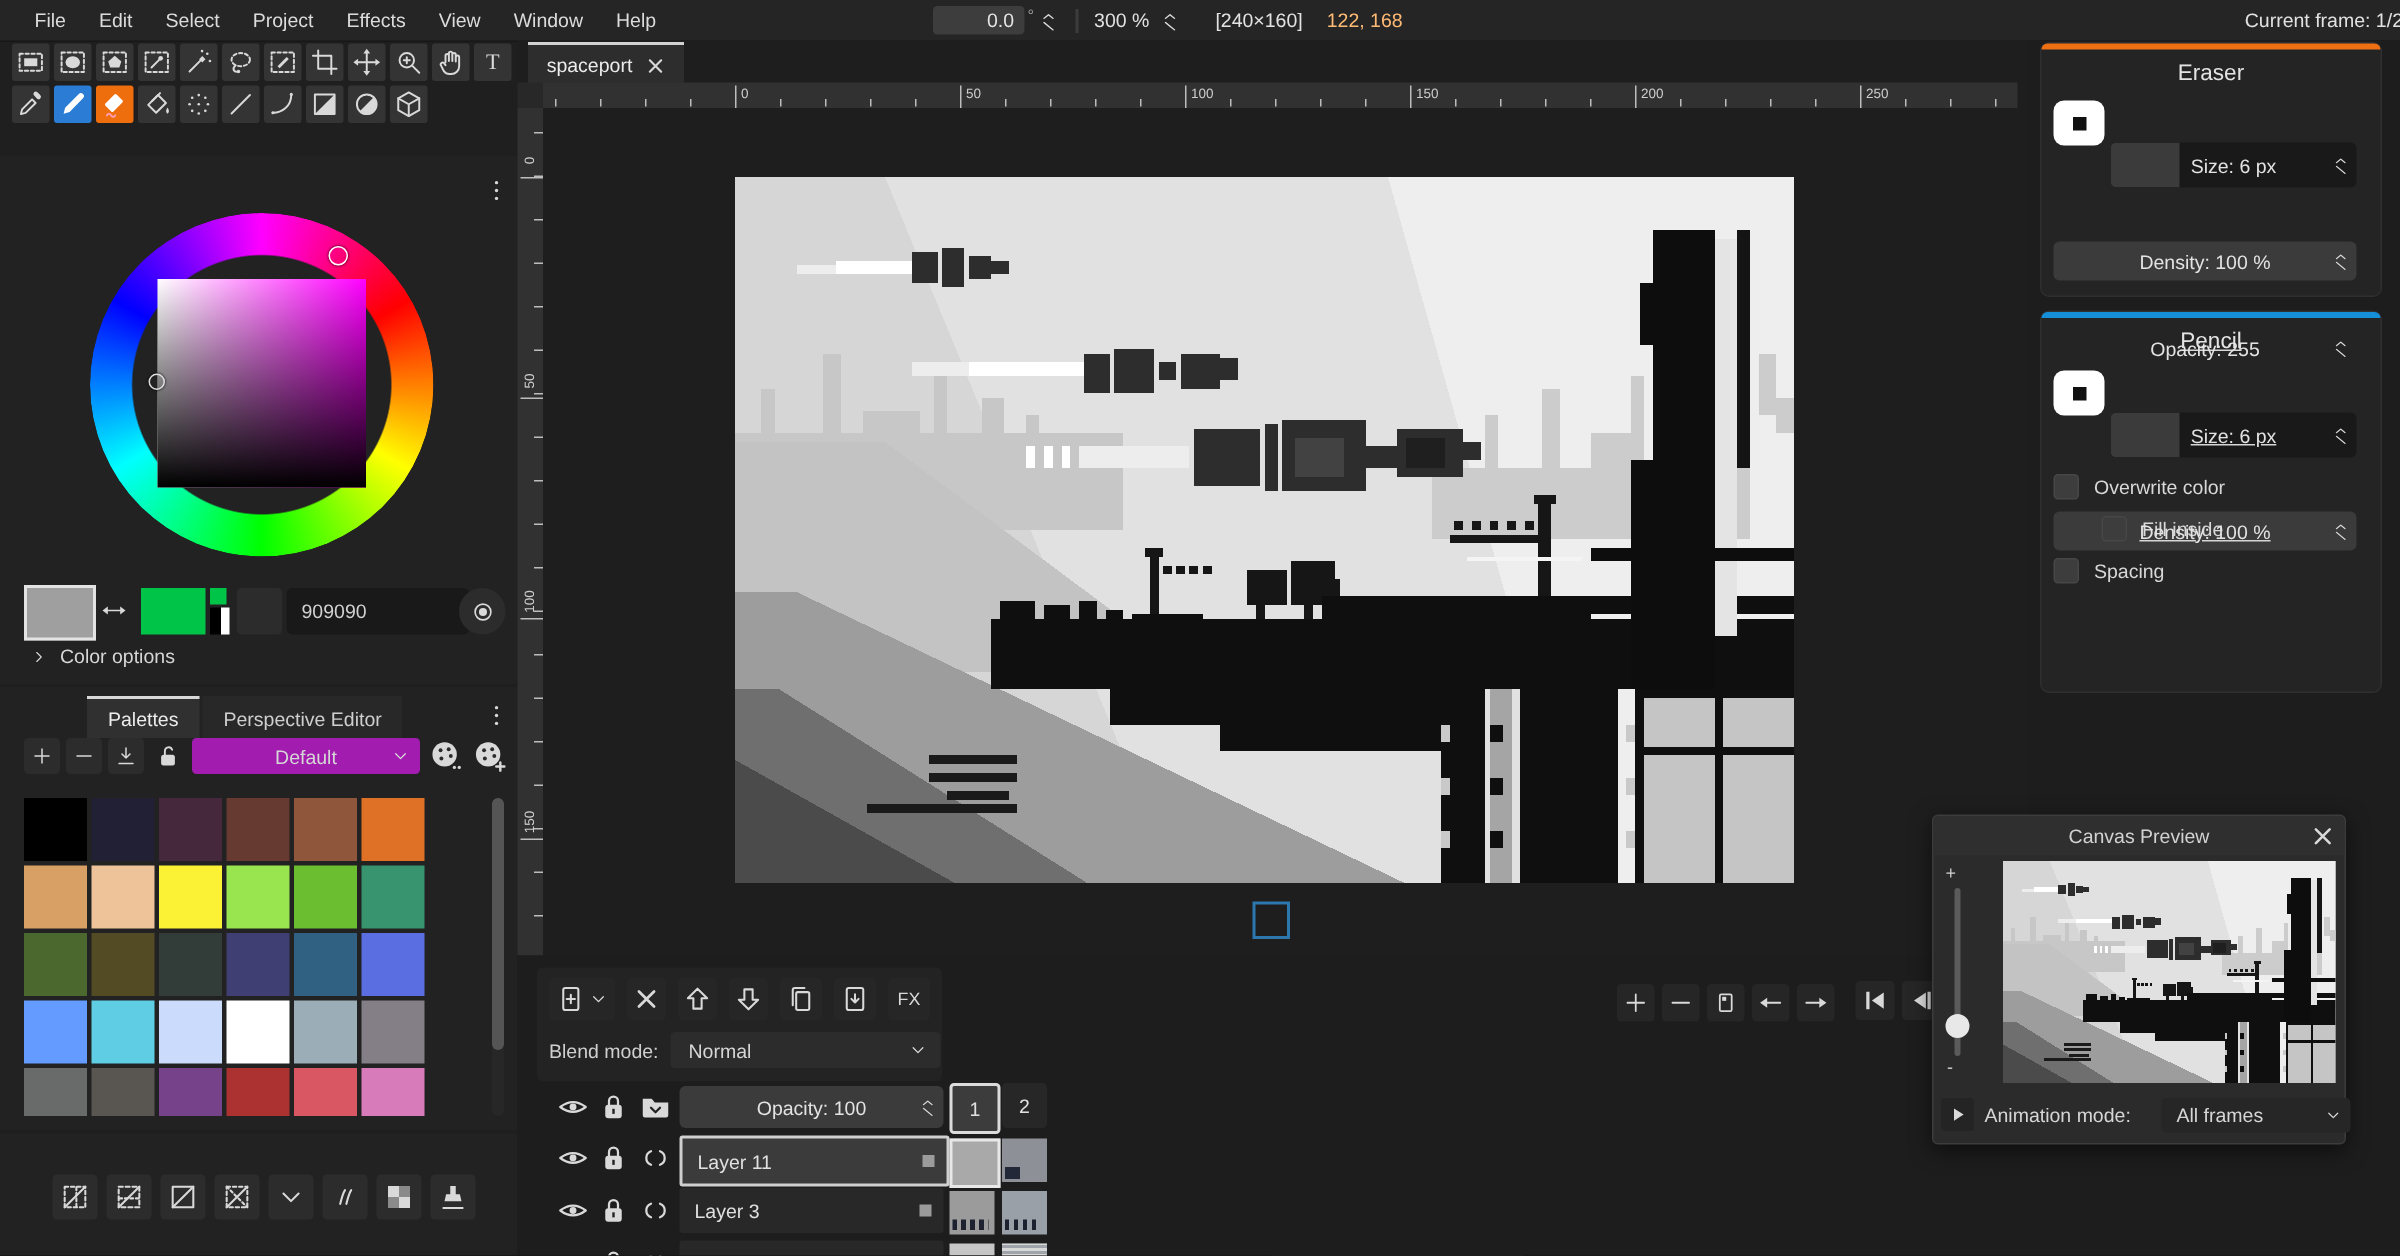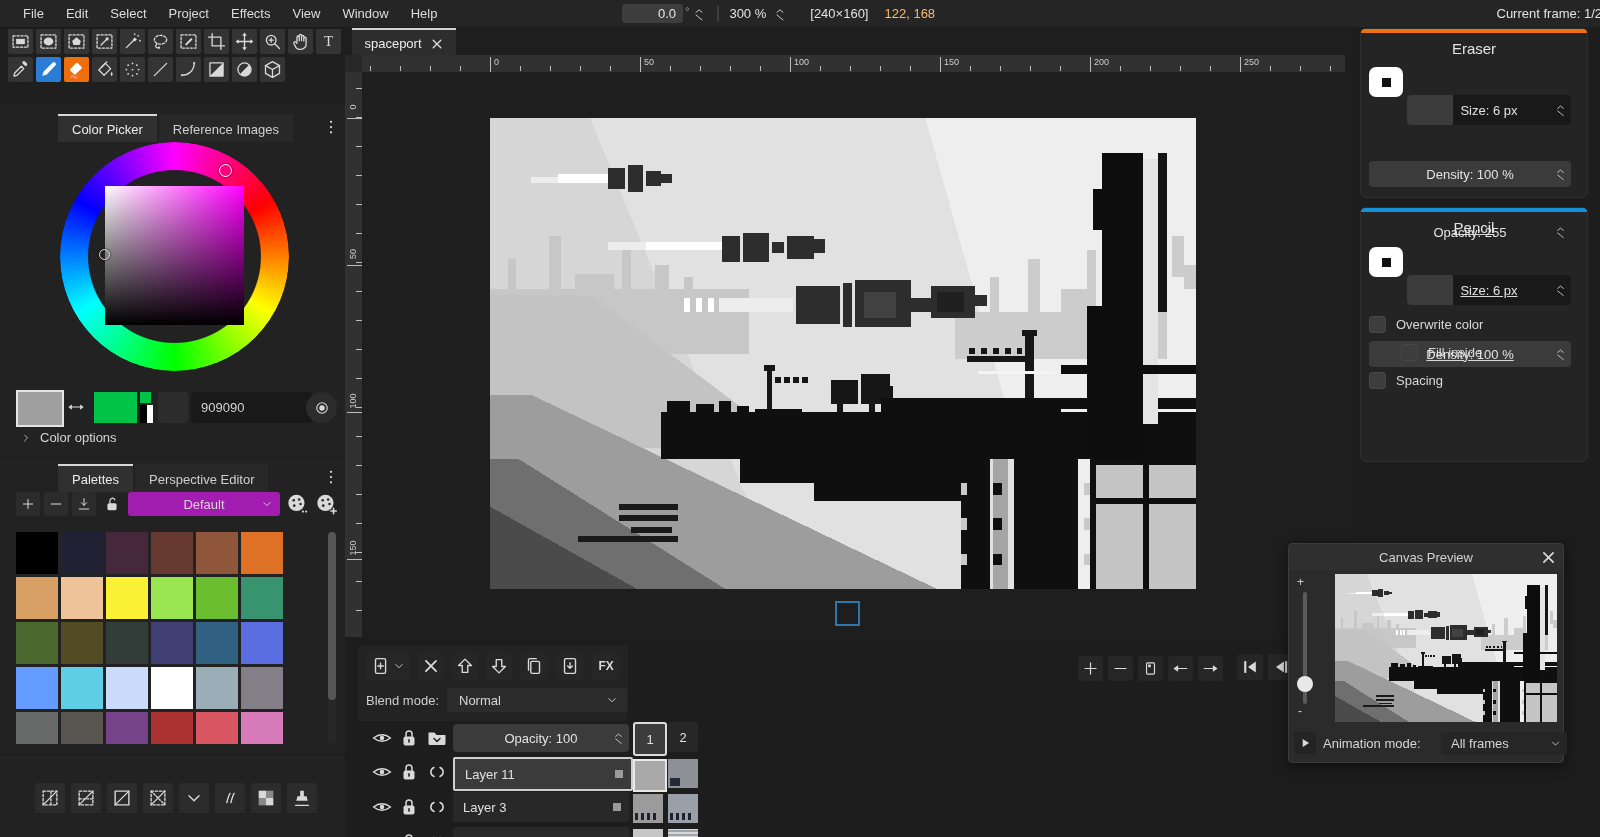--- a/index.html
+++ b/index.html
@@ -305,24 +305,20 @@
             <svg viewBox="0 0 24 24" width="100%" height="100%">
               <polygon points="12,3 20,7.5 20,16.5 12,21 4,16.5 4,7.5"></polygon>
               <path d="M4 7.5 L12 12 L20 7.5 M12 12 V21"></path>
             </svg>
           </span>
         </div>
       </div>
   </div>
 
   <div class="abs" style="left:0;top:104px;width:345px;height:352px;background:#222222;">
-    <div class="abs" style="left:58px;top:10px;display:flex;gap:2px;">
-      <div class="dock-tab active">Color Picker</div>
-      <div class="dock-tab">Reference Images</div>
-    </div>
     <span class="icn abs" style="left:322px;top:12px;width:18px;height:22px;">
         <svg viewBox="0 0 24 24" width="100%" height="100%">
           <circle class="f" cx="12" cy="5" r="1.5"></circle>
           <circle class="f" cx="12" cy="12" r="1.5"></circle>
           <circle class="f" cx="12" cy="19" r="1.5"></circle>
         </svg>
       </span>
   </div>
   <div id="wheel"></div>
   <div id="sv-square"></div>
@@ -789,21 +785,21 @@
       </div>
       <div class="tile" style="width: 28px; height: 28px; background: rgb(38, 38, 38);">
         <span class="icn" style="width: 22px; height: 22px;">
           <svg viewBox="0 0 24 24" width="100%" height="100%">
             <rect x="6" y="4" width="12" height="16" rx="1.5"></rect>
             <path d="M12 8.5 v6 m-2.6 -2.6 L12 14.5 l2.6 -2.6"></path>
           </svg>
         </span>
       </div>
       <div class="tile" style="width: 28px; height: 28px; background: rgb(38, 38, 38);">
-        <span class="icn" style="width: 22px; height: 22px; font-weight: bold;">
+        <span class="icn" style="width: 22px; height: 22px;">
           <svg viewBox="0 0 24 24" width="100%" height="100%">
             <text x="12" y="16.5" text-anchor="middle" style="font-size:13px;">FX</text>
           </svg>
         </span>
       </div>
     </div>
   <div class="abs" style="left:366px;top:688px;display:flex;align-items:center;gap:8px;">
     <span style="color:#cfcfcf;">Blend mode:</span>
     <div class="abs" style="position:relative;width:168px;height:24px;background:#2c2c2c;border-radius:3px;display:flex;align-items:center;padding-left:12px;cursor:pointer;">
       <span>Normal</span>

